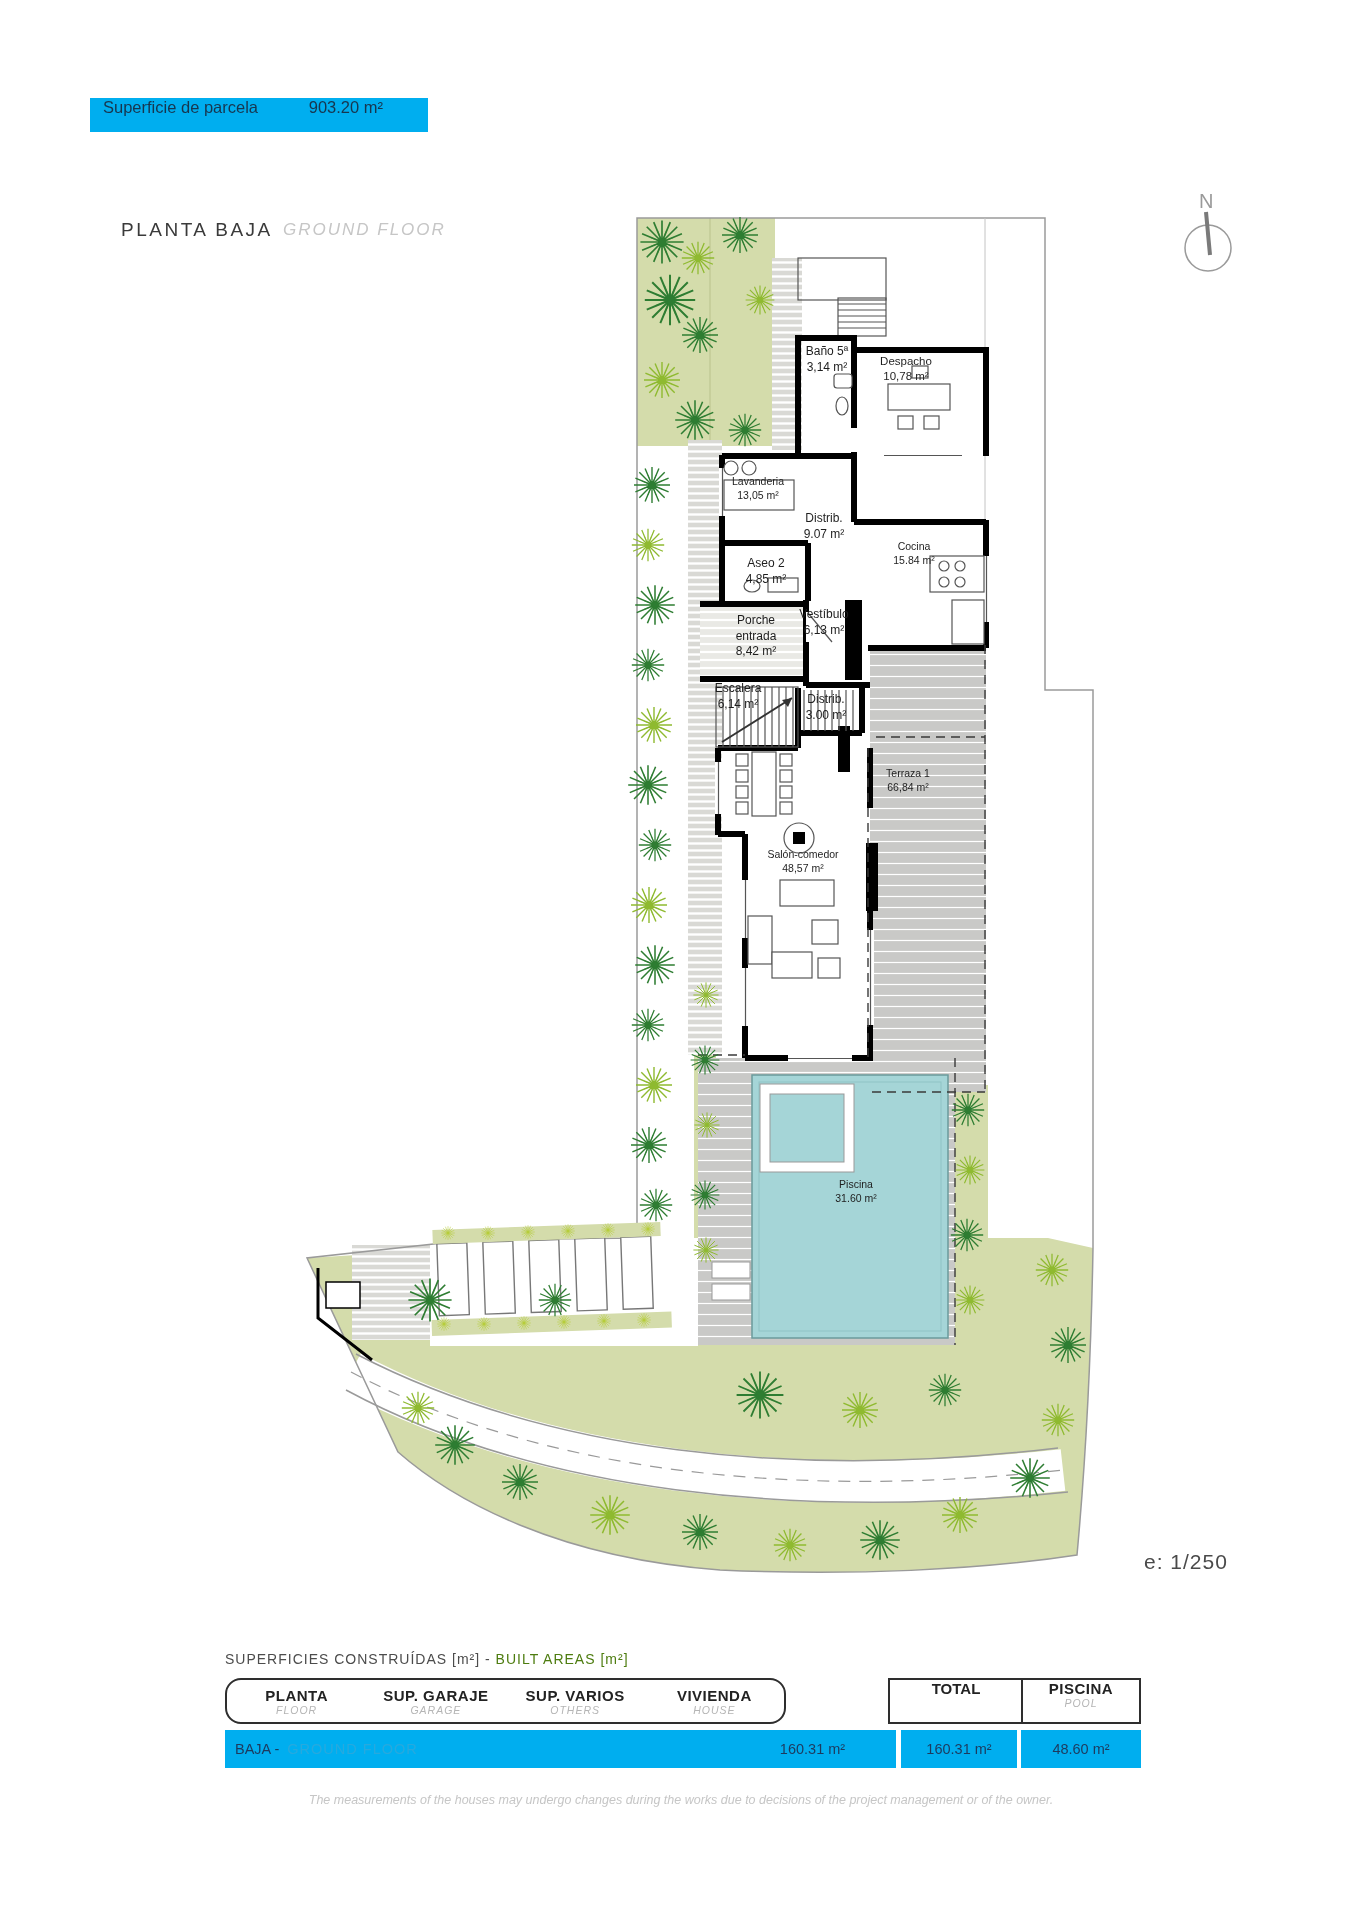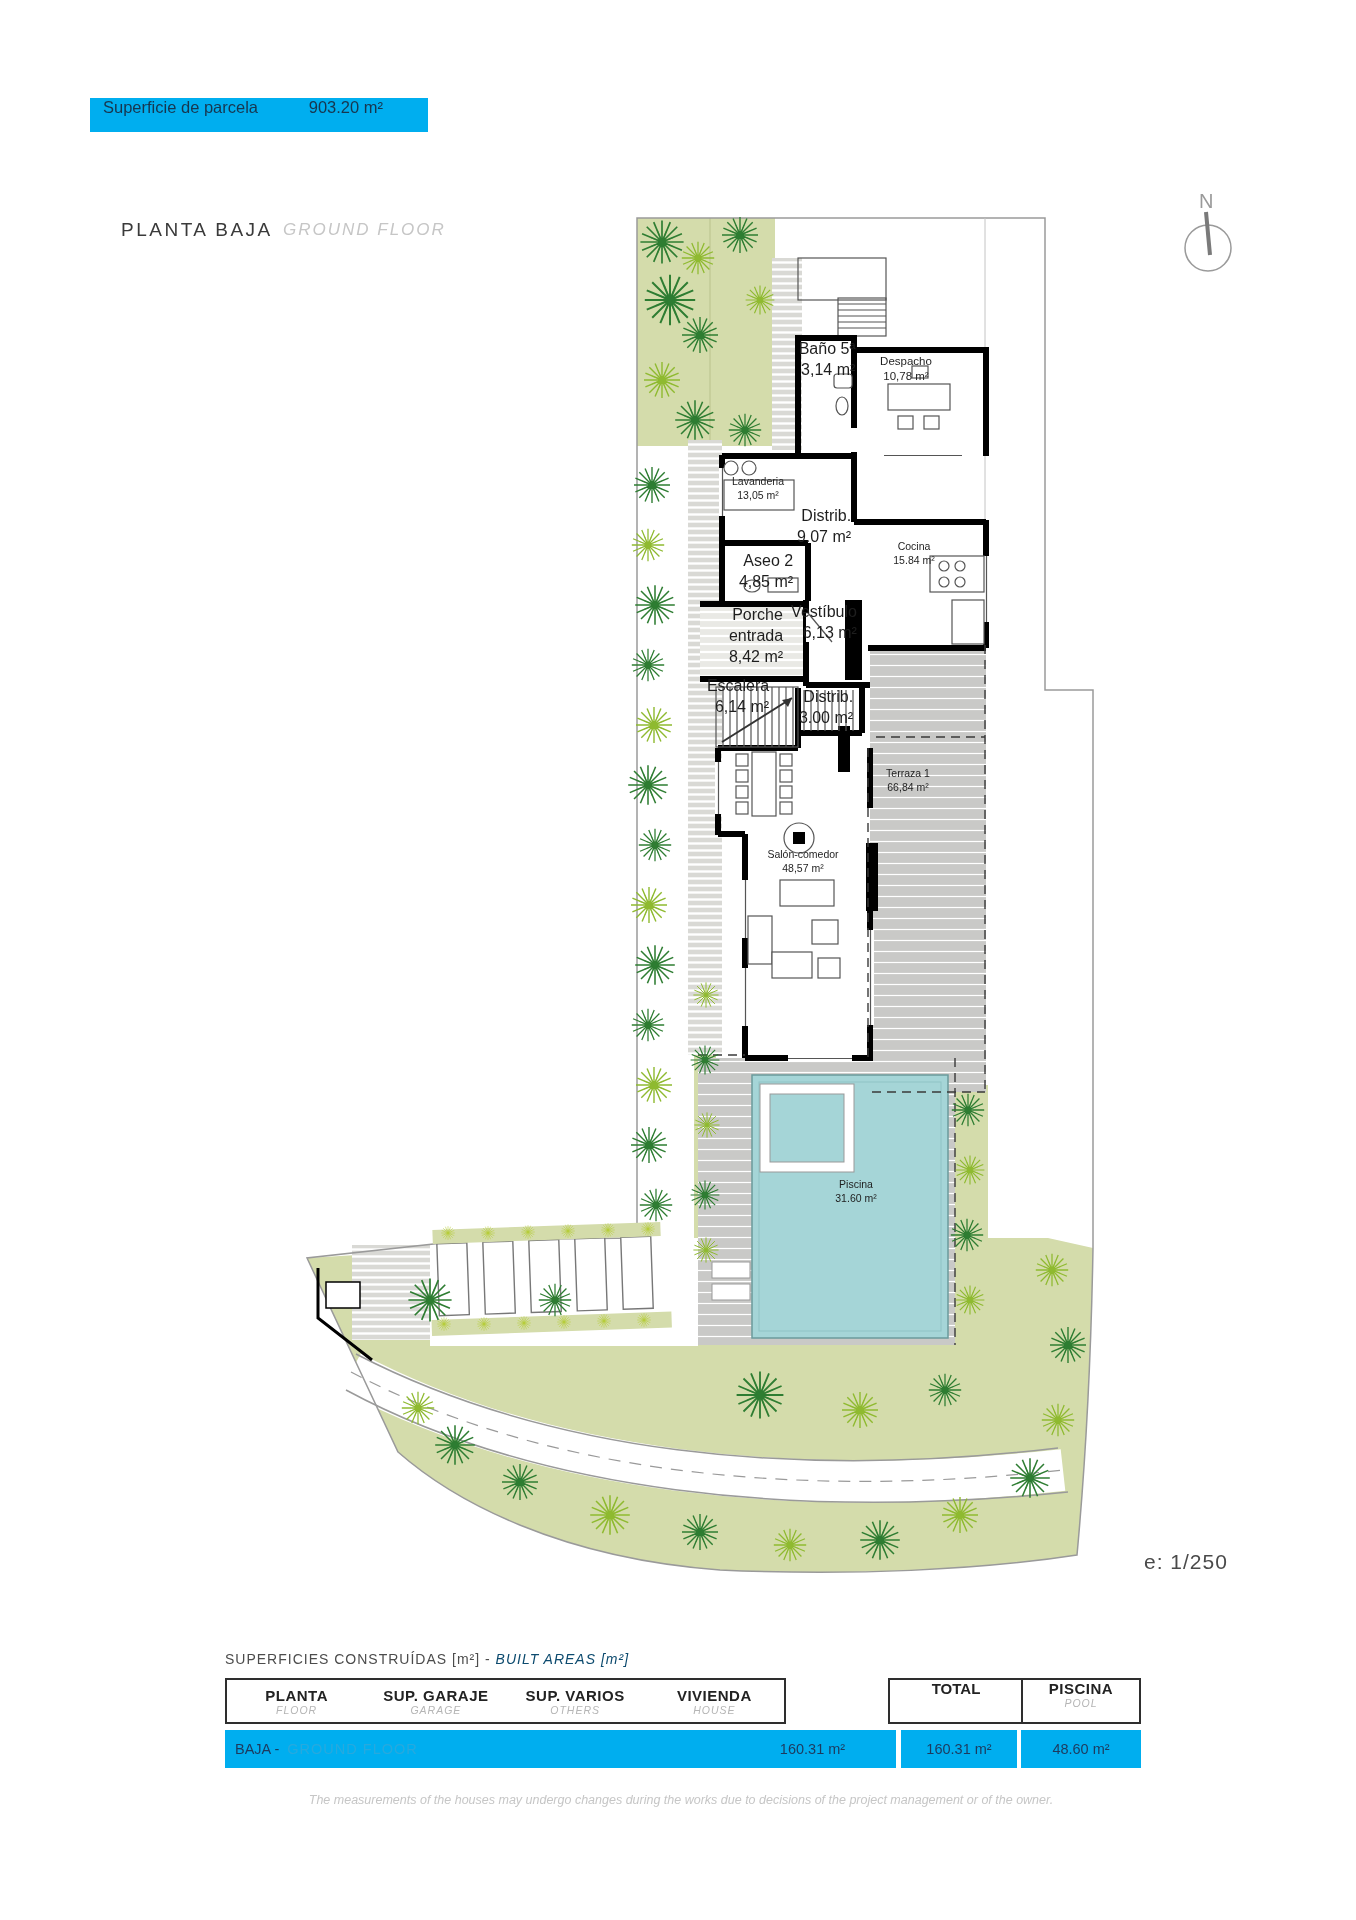--- a/index.html
+++ b/index.html
@@ -18,29 +18,29 @@
              color:#c6c6c6;font-style:italic;}
   
   .scale{position:absolute;left:1144px;top:1550px;font-size:21px;color:#4a4a4a;letter-spacing:1px;}
   
   .north-n{position:absolute;left:1199px;top:190px;font-size:20px;color:#9a9a9a;}
 
   
   .room{position:absolute;transform:translate(-50%,-50%);text-align:center;
         font-size:10.5px;color:#1e1e1e;line-height:1.3;width:max-content;}
   .room span{display:block;}
-  .room.sm{font-size:16px;text-align:right;}
+  .room.sm{font-size:12px;}
   .room.lg{font-size:11.5px;}
   .wrapn{max-width:54px;}
 
   
   .tbl-heading{position:absolute;left:225px;top:1651px;font-size:14px;letter-spacing:1px;color:#4c4c4c;}
-  .tbl-heading .en{color:#0c4a6e;font-style:italic;}
+  .tbl-heading .en{color:#4d7c0f;}
   .hbox{position:absolute;border:2px solid #2e2e2e;background:#fff;top:1678px;height:46px;}
-  .hmain{left:225px;width:561px;display:flex;}
+  .hmain{left:225px;width:561px;display:flex;border-radius:16px;}
   .hcol{flex:1;display:flex;flex-direction:column;align-items:center;justify-content:center;}
   .hcol .es{font-size:15px;font-weight:bold;color:#222;letter-spacing:.5px;}
   .hcol .en{font-size:10.5px;font-style:italic;color:#b5b5b5;letter-spacing:1px;}
   .htotal{left:888px;width:136px;display:flex;align-items:flex-start;justify-content:center;}
   .htotal .es{font-size:15px;font-weight:bold;color:#222;}
   .hpisc{left:1021px;width:120px;}
   .rowbox{position:absolute;top:1730px;height:38px;background:#00aeef;color:#1d3a5e;
           display:flex;align-items:center;font-size:14.5px;}
   .rmain{left:225px;width:671px;padding-left:10px;}
   .rmain .ghost{color:#27a9de;margin-left:8px;letter-spacing:1px;}

